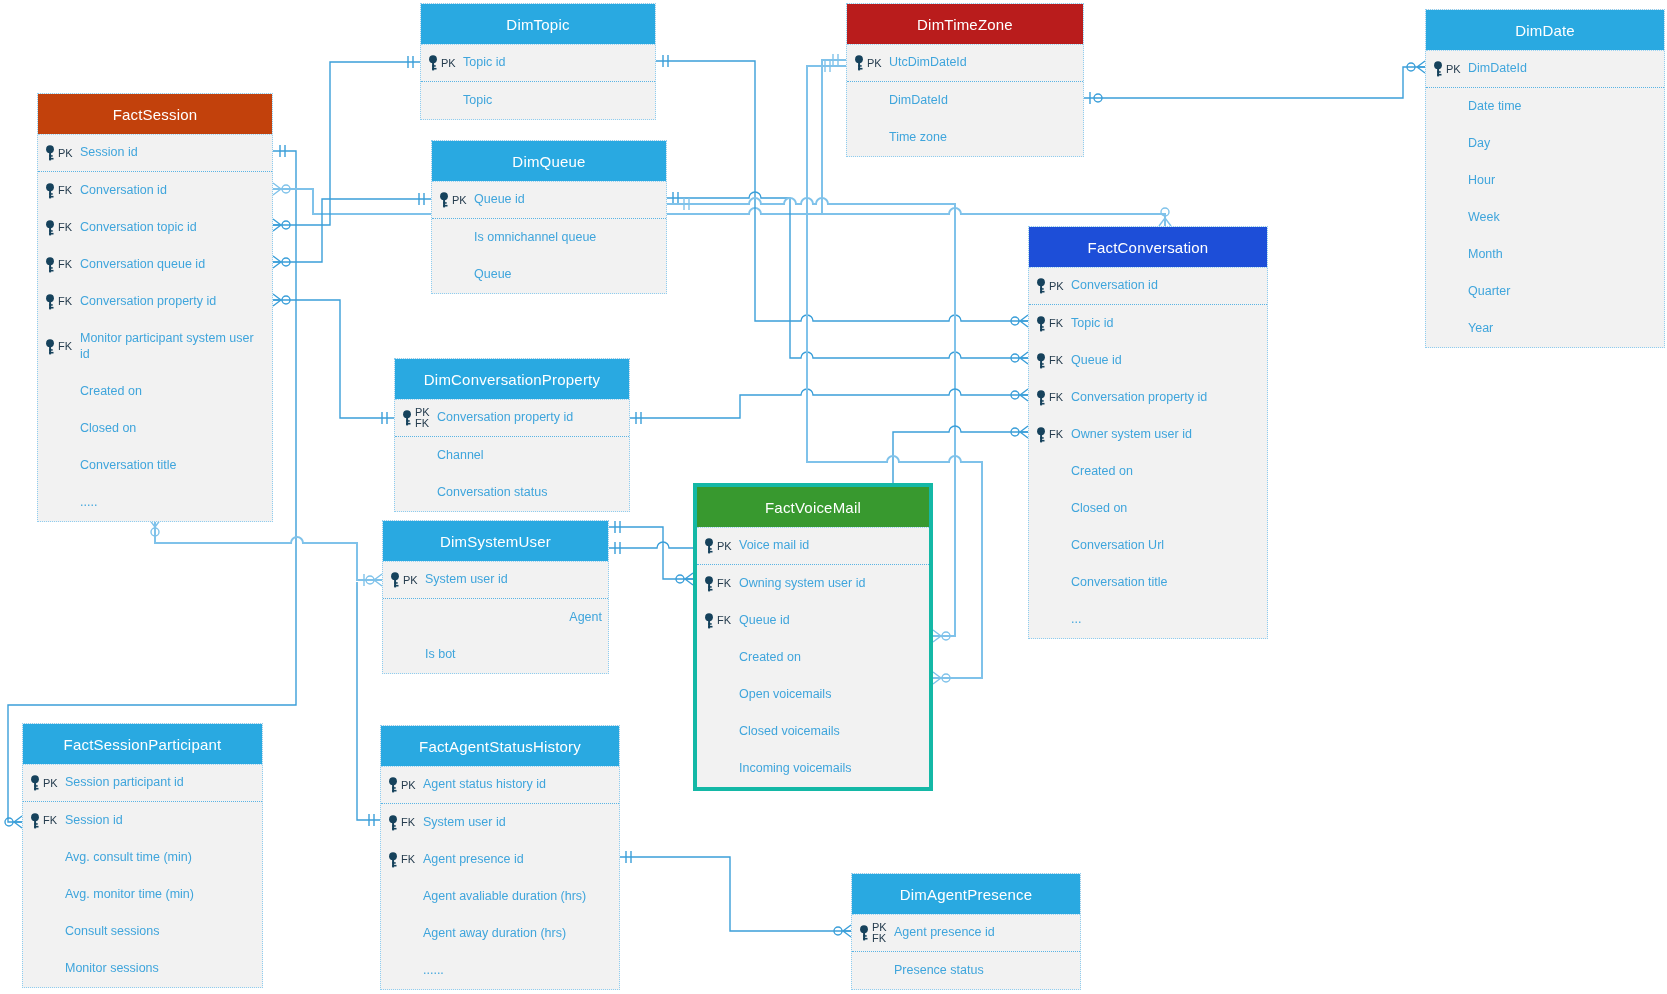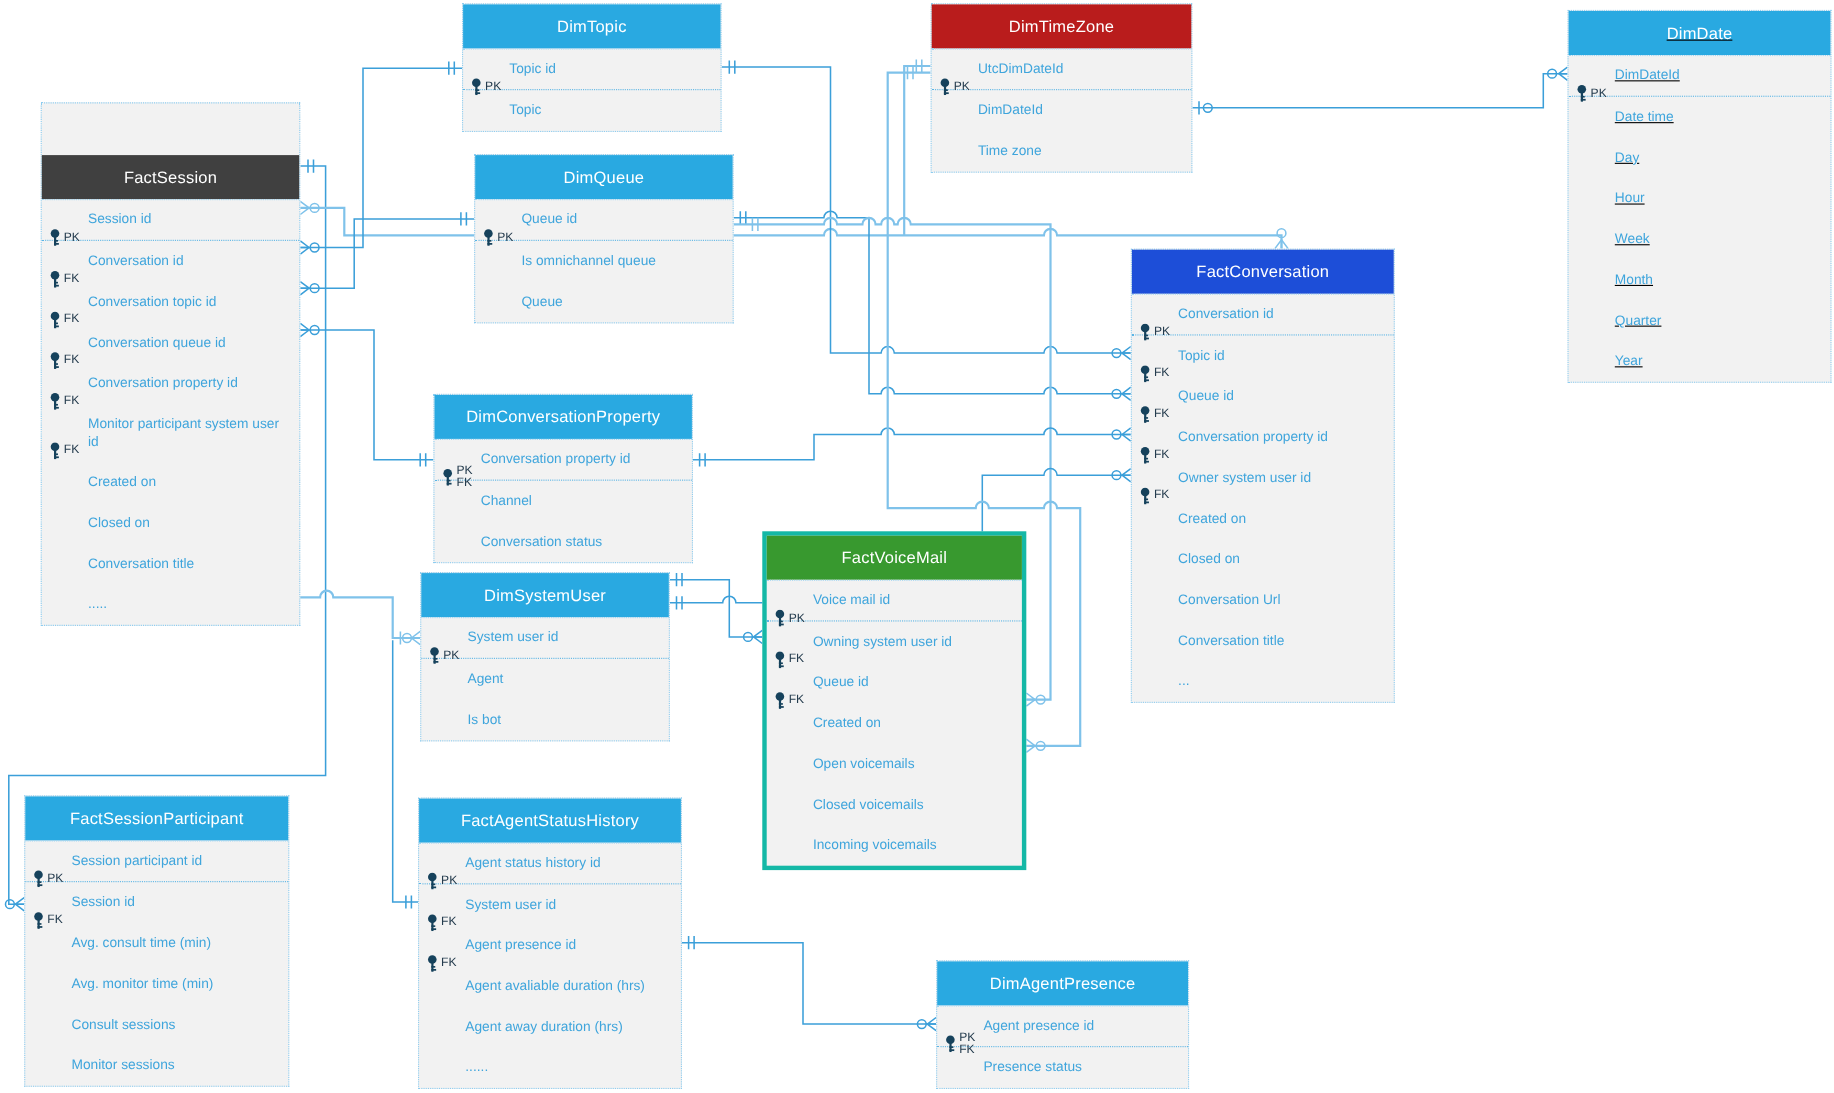--- a/index.html
+++ b/index.html
@@ -7,21 +7,21 @@
        font-family:"Liberation Sans","DejaVu Sans",sans-serif;}
   #canvas{position:absolute;left:0;top:0;width:1667px;height:994px;}
   #wires{position:absolute;left:0;top:0;z-index:1;}
   .tbl{position:absolute;z-index:2;background:#f2f2f2;border:1px dotted #8ecdf0;box-sizing:border-box;}
   .tbl.green{border:4px solid #14b8a6;}
   .tbl-header{height:40px;display:flex;align-items:center;justify-content:center;
               color:#ffffff;font-size:15px;letter-spacing:.2px;}
   .tbl-rows{border-top:1px dotted #9ed4f2;}
   .row{display:flex;align-items:center;box-sizing:border-box;position:relative;}
   .row.sep{border-bottom:1px dotted #5ab4e4;}
-  .keywrap{position:absolute;left:7px;top:50%;transform:translateY(-50%);display:flex;align-items:center;margin-top:16px;}
+  .keywrap{position:absolute;left:7px;top:50%;transform:translateY(-50%);display:flex;align-items:center;}
   .keylabel{font-size:11px;color:#253c4e;margin-left:2px;line-height:11px;white-space:pre;}
   .fieldlabel{margin-left:42px;margin-right:6px;font-size:12.5px;color:#3fa5dc;line-height:1.25;}
 </style>
 </head>
 <body>
 
 <div id="canvas">
   <svg id="wires" width="1667" height="994" viewBox="0 0 1667 994">
       <g>
         <path d="M273,151 H296 V705 H8 V822 H22" fill="none" stroke="#3b9fd9" stroke-width="1.4"></path>
@@ -86,21 +86,21 @@
       <g>
         <path d="M846,60 H822 V214" fill="none" stroke="#7fc2ea" stroke-width="2"></path>
         <path d="M833,54 V66 M838,54 V66" fill="none" stroke="#7fc2ea" stroke-width="1.4"></path>
       </g>
       <g>
         <path d="M846,66 H807 V462 H887 A6,6 0 0 1 899,462 H949 A6,6 0 0 1 961,462 H982 V678 H933" fill="none" stroke="#7fc2ea" stroke-width="2"></path>
         <path d="M825,60 V72 M830,60 V72 M933,672 L941,678 M933,678 L941,678 M933,684 L941,678 M950,678 a4,4 0 1 0 -8,0 a4,4 0 1 0 8,0" fill="none" stroke="#7fc2ea" stroke-width="1.4"></path>
       </g>
     </svg>
 <div class="tbl" style="left: 37px; top: 93px; width: 236px;">
-      <div class="tbl-header" style="background: #404040; margin-top: 47px;">
+      <div class="tbl-header" style="background: #c2410c;">
         <span>FactSession</span>
       </div>
       <div class="tbl-rows">
         <div class="row sep" style="height: 37px;">
           <span class="keywrap">
             <svg width="11" height="16" viewBox="0 0 11 16">
               <circle cx="5" cy="4.2" r="3.9" fill="#16425c"></circle>
               <rect x="4.1" y="7" width="2" height="8.4" fill="#16425c"></rect>
               <rect x="4.1" y="10.2" width="3.6" height="1.5" fill="#16425c"></rect>
               <rect x="4.1" y="12.9" width="4.4" height="1.6" fill="#16425c"></rect>
@@ -248,21 +248,21 @@
           <span class="fieldlabel">UtcDimDateId</span>
         </div>
         <div class="row" style="height: 37px;">
           <span class="fieldlabel">DimDateId</span>
         </div>
         <div class="row" style="height: 37px;">
           <span class="fieldlabel">Time zone</span>
         </div>
       </div>
     </div>
-    <div class="tbl" style="left: 1425px; top: 9px; width: 240px; text-decoration: underline;">
+    <div class="tbl" style="left: 1425px; top: 9px; width: 240px;">
       <div class="tbl-header" style="background: rgb(41, 169, 225);">
         <span>DimDate</span>
       </div>
       <div class="tbl-rows">
         <div class="row sep" style="height: 37px;">
           <span class="keywrap">
             <svg width="11" height="16" viewBox="0 0 11 16">
               <circle cx="5" cy="4.2" r="3.9" fill="#16425c"></circle>
               <rect x="4.1" y="7" width="2" height="8.4" fill="#16425c"></rect>
               <rect x="4.1" y="10.2" width="3.6" height="1.5" fill="#16425c"></rect>
@@ -413,21 +413,21 @@
             <svg width="11" height="16" viewBox="0 0 11 16">
               <circle cx="5" cy="4.2" r="3.9" fill="#16425c"></circle>
               <rect x="4.1" y="7" width="2" height="8.4" fill="#16425c"></rect>
               <rect x="4.1" y="10.2" width="3.6" height="1.5" fill="#16425c"></rect>
               <rect x="4.1" y="12.9" width="4.4" height="1.6" fill="#16425c"></rect>
             </svg>
             <span class="keylabel">PK</span>
           </span>
           <span class="fieldlabel">System user id</span>
         </div>
-        <div class="row" style="height: 37px;">
+        <div class="row" style="height: 37px; justify-content: flex-end;">
           <span class="fieldlabel">Agent</span>
         </div>
         <div class="row" style="height: 37px;">
           <span class="fieldlabel">Is bot</span>
         </div>
       </div>
     </div>
     <div class="tbl green" style="left: 693px; top: 483px; width: 240px;">
       <div class="tbl-header" style="background: rgb(56, 153, 47);">
         <span>FactVoiceMail</span>

